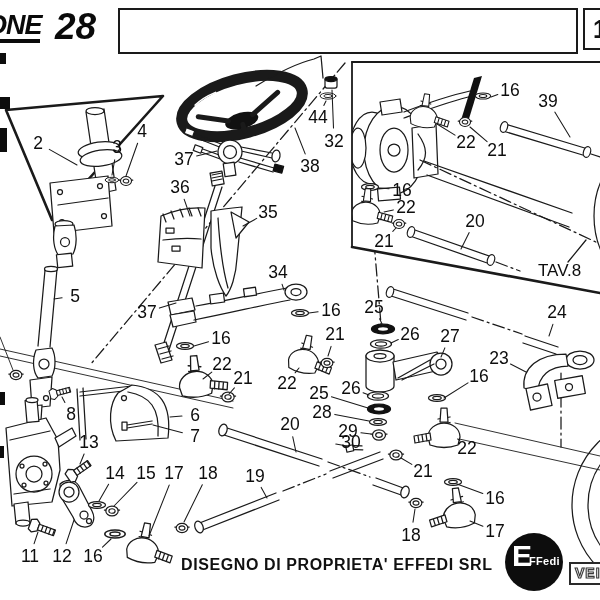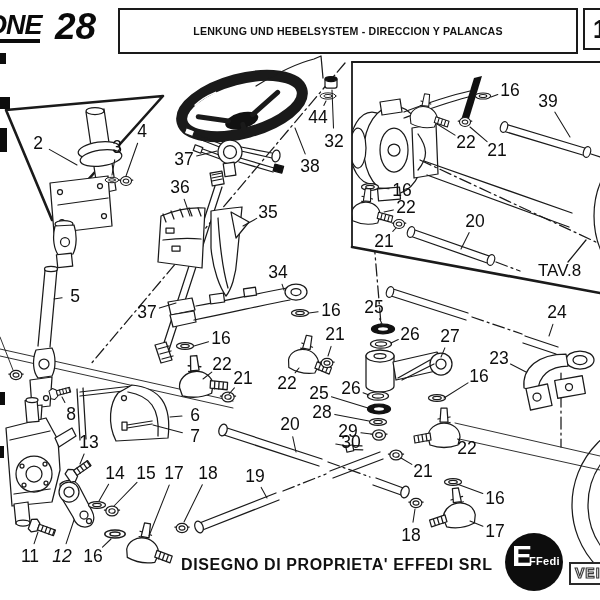--- a/index.html
+++ b/index.html
@@ -436,21 +436,20 @@
       <line x1="393.3" y1="209.9" x2="384" y2="212"></line>
       <line x1="392.8" y1="231.4" x2="396" y2="228"></line>
       <line x1="469.2" y1="232.6" x2="461" y2="249"></line>
     </g>
 </svg>
 
 <div class="logo-frag">ONE</div>
 <div class="logo-underline"></div>
 <div class="logo-num">28</div>
 <div class="title-box">
-  <div>LENKUNG UND HEBELSYSTEM - DIRECCION Y PALANCAS</div>
 </div>
 <div class="page-box">
   <span>1</span>
 </div>
 
 <div class="mark" style="left:0;top:53px;width:6px;height:11px"></div>
 <div class="mark" style="left:0;top:97px;width:10px;height:12px"></div>
 <div class="mark" style="left:0;top:128px;width:7px;height:24px"></div>
 <div class="mark" style="left:0;top:392px;width:5px;height:13px"></div>
 <div class="mark" style="left:0;top:446px;width:4px;height:12px"></div>
@@ -491,21 +490,21 @@
     <div class="callout" style="left: 195px; top: 436px;">7</div>
     <div class="callout" style="left: 71px; top: 414px;">8</div>
     <div class="callout" style="left: 89px; top: 442px;">13</div>
     <div class="callout" style="left: 115px; top: 473px;">14</div>
     <div class="callout" style="left: 146px; top: 473px;">15</div>
     <div class="callout" style="left: 174px; top: 473px;">17</div>
     <div class="callout" style="left: 208px; top: 473px;">18</div>
     <div class="callout" style="left: 255px; top: 476px;">19</div>
     <div class="callout" style="left: 290px; top: 424px;">20</div>
     <div class="callout" style="left: 30px; top: 556px;">11</div>
-    <div class="callout" style="left: 62px; top: 556px; font-style: italic;">12</div>
+    <div class="callout" style="left: 62px; top: 556px;">12</div>
     <div class="callout" style="left: 93px; top: 556px;">16</div>
     <div class="callout" style="left: 411px; top: 535px;">18</div>
     <div class="callout" style="left: 495px; top: 498px;">16</div>
     <div class="callout" style="left: 495px; top: 531px;">17</div>
     <div class="callout" style="left: 510px; top: 90px;">16</div>
     <div class="callout" style="left: 548px; top: 101px;">39</div>
     <div class="callout" style="left: 466px; top: 142px;">22</div>
     <div class="callout" style="left: 497px; top: 150px;">21</div>
     <div class="callout" style="left: 402px; top: 190px;">16</div>
     <div class="callout" style="left: 406px; top: 207px;">22</div>

